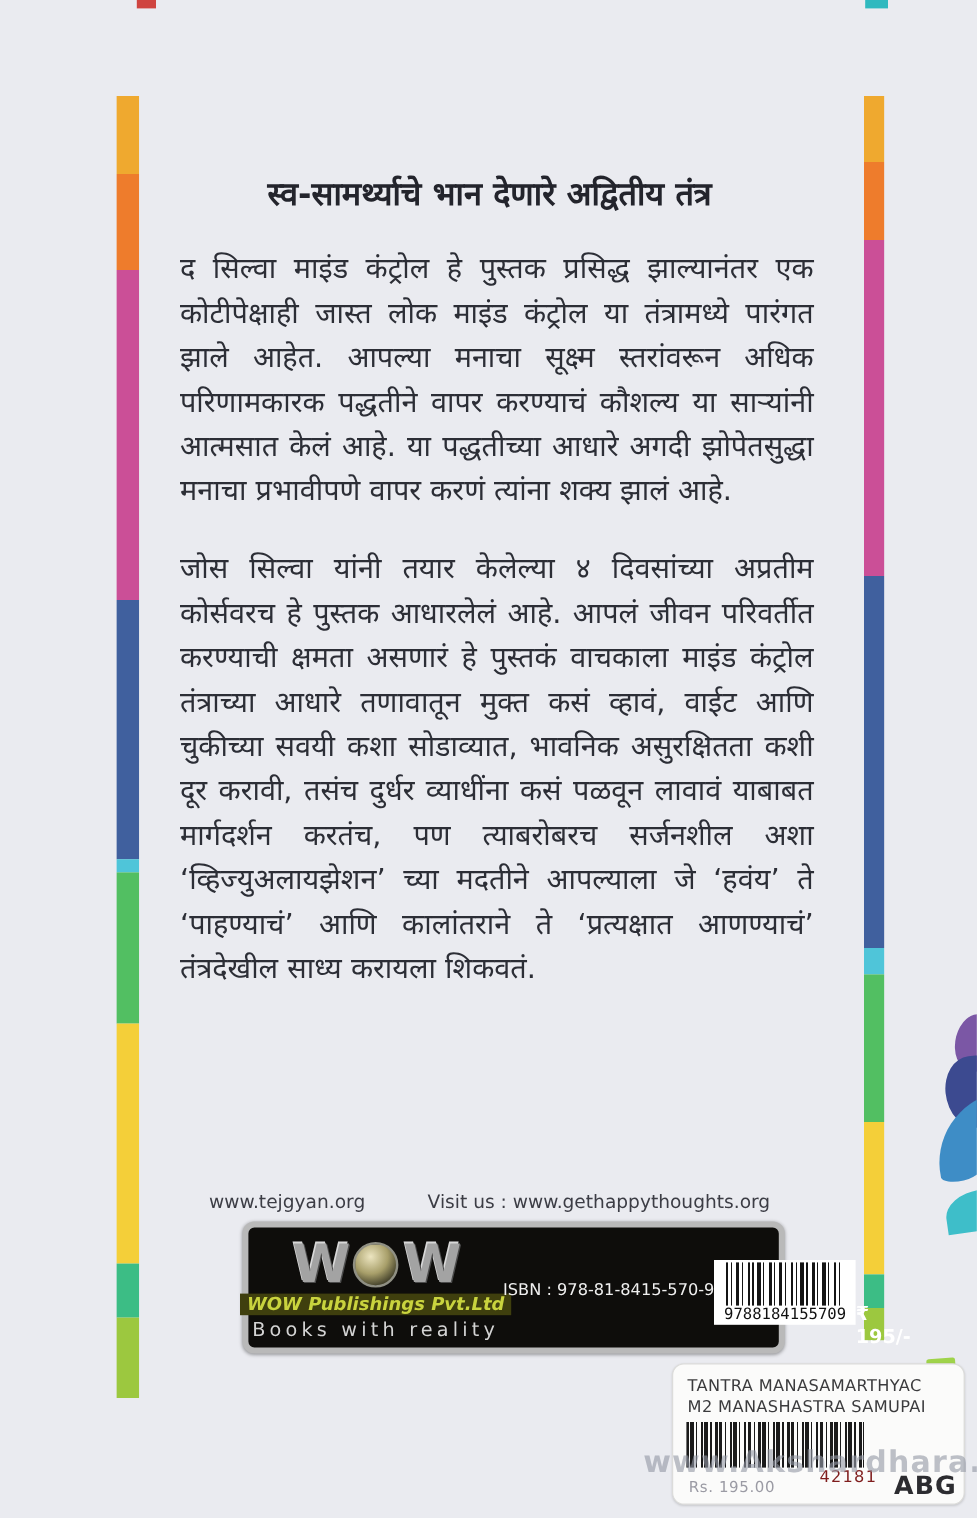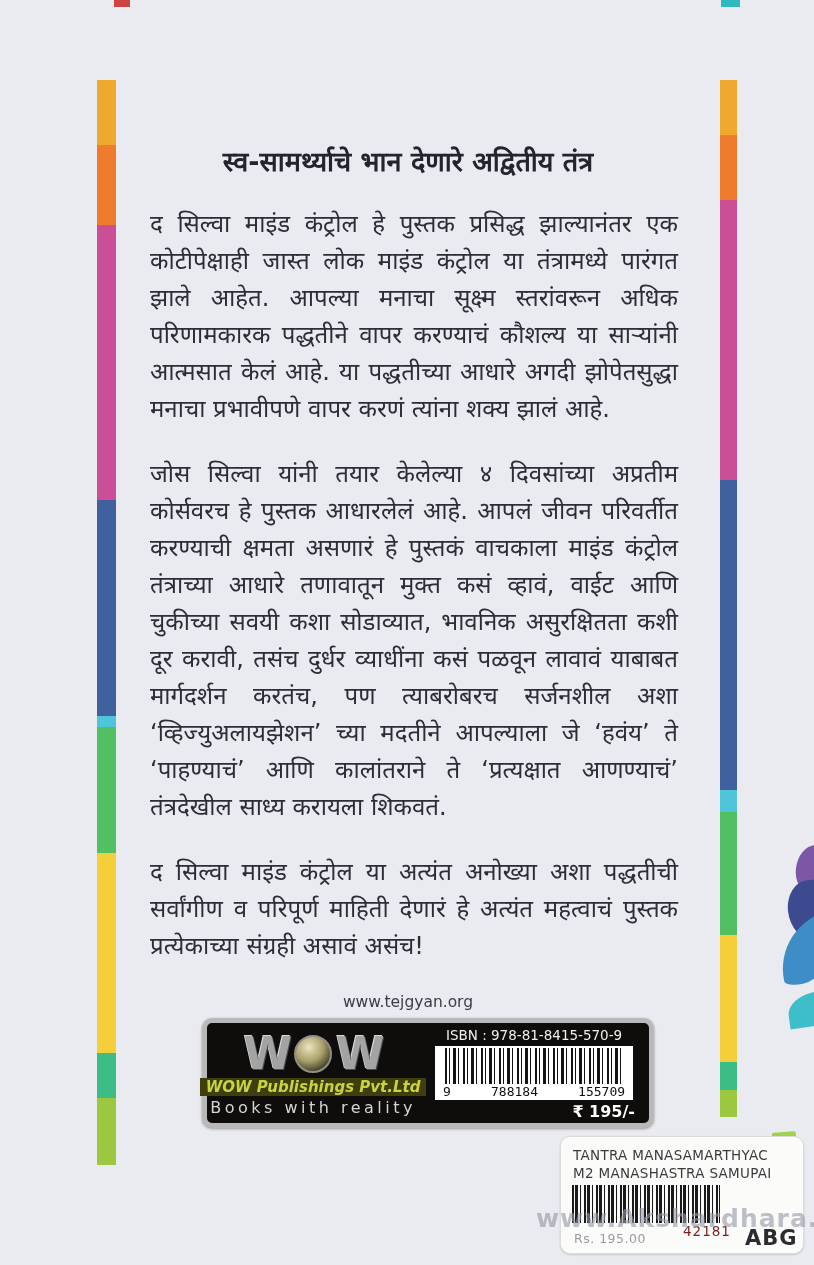--- a/index.html
+++ b/index.html
@@ -33,21 +33,21 @@
   
   .pubbar{position:absolute;left:202px;top:1018px;width:442px;height:100px;background:#0e0d0b;
     border:5px solid #b9b9b9;border-radius:10px;display:flex;box-shadow:0 1px 3px rgba(0,0,0,.35);}
   .pub-left{width:48%;display:flex;flex-direction:column;align-items:center;justify-content:center;padding-top:2px;}
   .wow-row{display:flex;align-items:center;gap:4px;line-height:1;}
   .wow-letter{font-size:44px;font-weight:bold;color:#a3a3a3;text-shadow:1px 1px 0 #4c4c4c,-1px -1px 0 #d8d8d8;letter-spacing:-2px;}
   .globe{width:34px;height:34px;border-radius:50%;border:2px solid #8f8f83;
     background:radial-gradient(circle at 38% 30%,#ece5c0,#a89f6a 45%,#4c4930 75%,#1c1b10);}
   .pub-name{margin-top:2px;background:#3f3f0e;color:#c9d33e;font-size:15px;font-weight:bold;padding:0 6px;white-space:nowrap;font-style:italic;}
   .pub-tagline{color:#d4d4d4;font-size:16px;letter-spacing:3.5px;margin-top:2px;white-space:nowrap;text-align:center;}
-  .pub-right{width:52%;display:flex;flex-direction:column;align-items:center;padding-top:4px;}
+  .pub-right{width:52%;display:flex;flex-direction:row;align-items:center;padding-top:4px;}
   .isbn{color:#efefef;font-size:13.5px;white-space:nowrap;}
   .ean{background:#fff;width:198px;margin-top:3px;padding:2px 0 1px;}
   .ean-bars{height:36px;margin:0 10px;
     background:repeating-linear-gradient(90deg,#141414 0 2px,#fff 2px 4px,#141414 4px 5px,#fff 5px 8px,#141414 8px 11px,#fff 11px 13px,#141414 13px 14px,#fff 14px 18px);}
   .ean-num{display:flex;justify-content:space-between;padding:0 8px;font-family:"DejaVu Sans Mono","Liberation Mono",monospace;
     font-size:13px;color:#101010;line-height:15px;}
   .pub-price{color:#fff;font-weight:bold;font-size:16px;align-self:flex-end;margin:2px 14px 0 0;}
   
   .sticker{position:absolute;left:560px;top:1136px;width:242px;height:116px;background:#fbfbfa;
     border:1px solid #dcdcda;border-radius:10px;box-shadow:0 1px 2px rgba(0,0,0,.15);}
@@ -95,25 +95,25 @@
   <div class="petal petal-purple"></div>
   <div class="petal petal-navy"></div>
   <div class="petal petal-blue"></div>
   <div class="petal petal-teal"></div>
 </div>
 
 <div class="text-block">
   <h1 class="cover-title">स्व-सामर्थ्याचे भान देणारे अद्वितीय तंत्र</h1>
   <p class="para">द सिल्वा माइंड कंट्रोल हे पुस्तक प्रसिद्ध झाल्यानंतर एक कोटीपेक्षाही जास्त लोक माइंड कंट्रोल या तंत्रामध्ये पारंगत झाले आहेत. आपल्या मनाचा सूक्ष्म स्तरांवरून अधिक परिणामकारक पद्धतीने वापर करण्याचं कौशल्य या साऱ्यांनी आत्मसात केलं आहे. या पद्धतीच्या आधारे अगदी झोपेतसुद्धा मनाचा प्रभावीपणे वापर करणं त्यांना शक्य झालं आहे.</p>
   <p class="para">जोस सिल्वा यांनी तयार केलेल्या ४ दिवसांच्या अप्रतीम कोर्सवरच हे पुस्तक आधारलेलं आहे. आपलं जीवन परिवर्तीत करण्याची क्षमता असणारं हे पुस्तकं वाचकाला माइंड कंट्रोल तंत्राच्या आधारे तणावातून मुक्त कसं व्हावं, वाईट आणि चुकीच्या सवयी कशा सोडाव्यात, भावनिक असुरक्षितता कशी दूर करावी, तसंच दुर्धर व्याधींना कसं पळवून लावावं याबाबत मार्गदर्शन करतंच, पण त्याबरोबरच सर्जनशील अशा ‘व्हिज्युअलायझेशन’ च्या मदतीने आपल्याला जे ‘हवंय’ ते ‘पाहण्याचं’ आणि कालांतराने ते ‘प्रत्यक्षात आणण्याचं’ तंत्रदेखील साध्य करायला शिकवतं.</p>
-  <p class="para">द सिल्वा माइंड कंट्रोल या अत्यंत अनोख्या अशा पद्धतीची सर्वांगीण व परिपूर्ण माहिती देणारं हे अत्यंत महत्वाचं पुस्तक प्रत्येकाच्या संग्रही असावं असंच!</p>
 </div>
 
 <div class="websites">
   <span>www.tejgyan.org</span>
+  <span>Visit us : www.gethappythoughts.org</span>
 </div>
 
 <div class="pubbar">
   <div class="pub-left">
     <div class="wow-row">
       <span class="wow-letter">W</span>
       <span class="globe"></span>
       <span class="wow-letter">W</span>
     </div>
     <div class="pub-name">WOW Publishings Pvt.Ltd</div>

